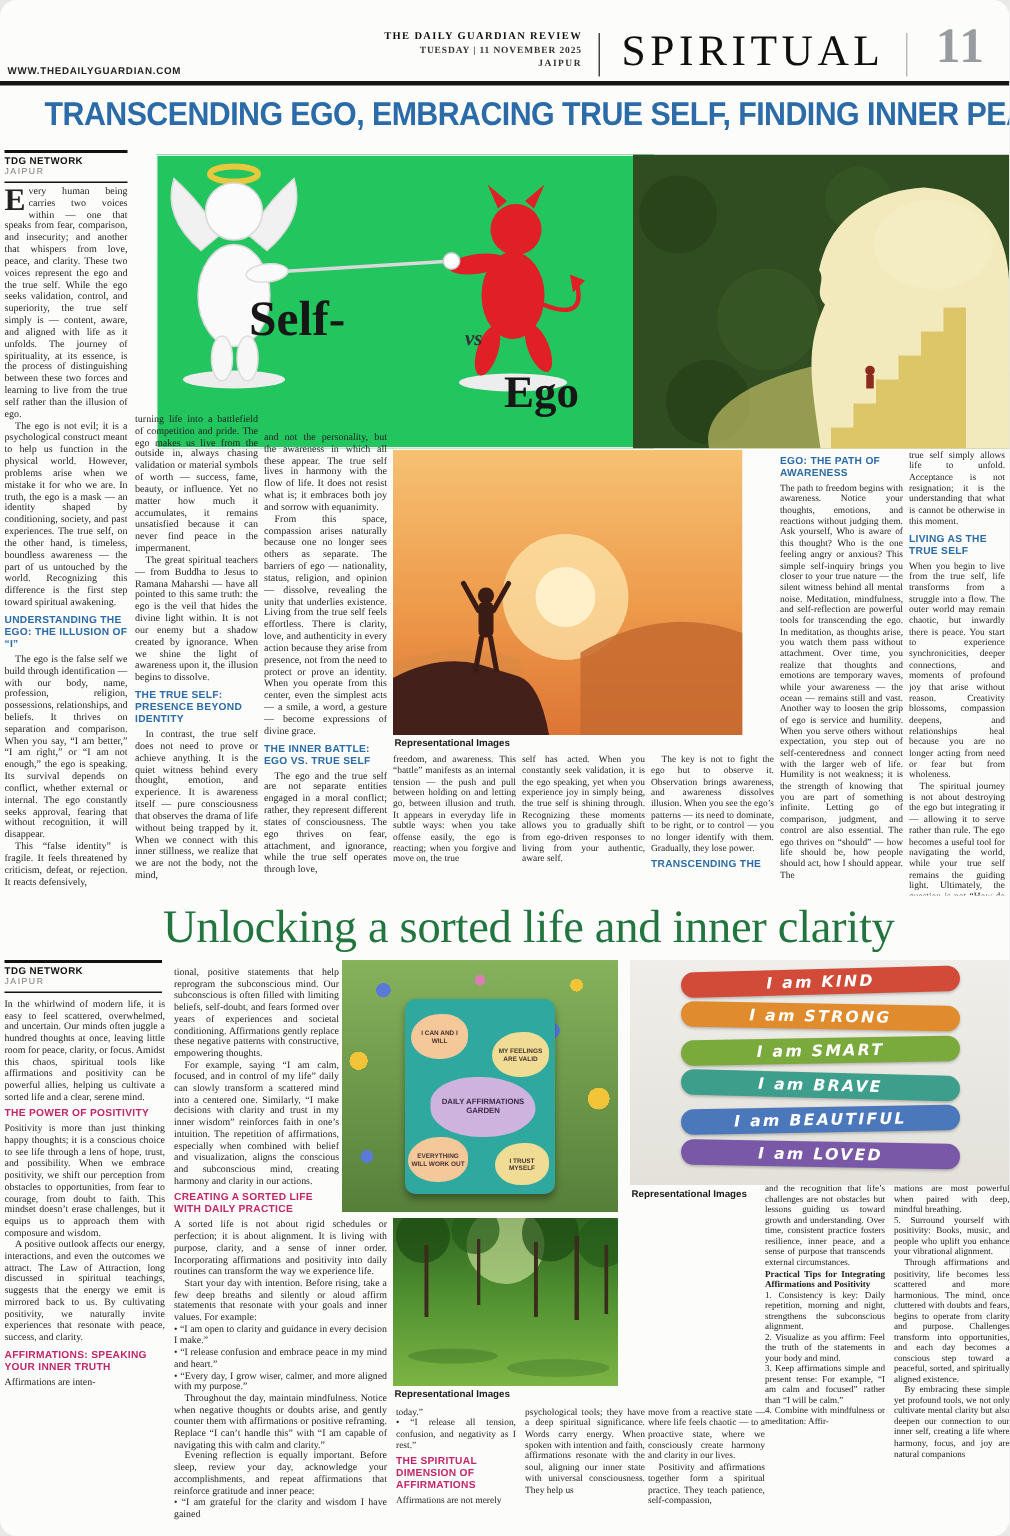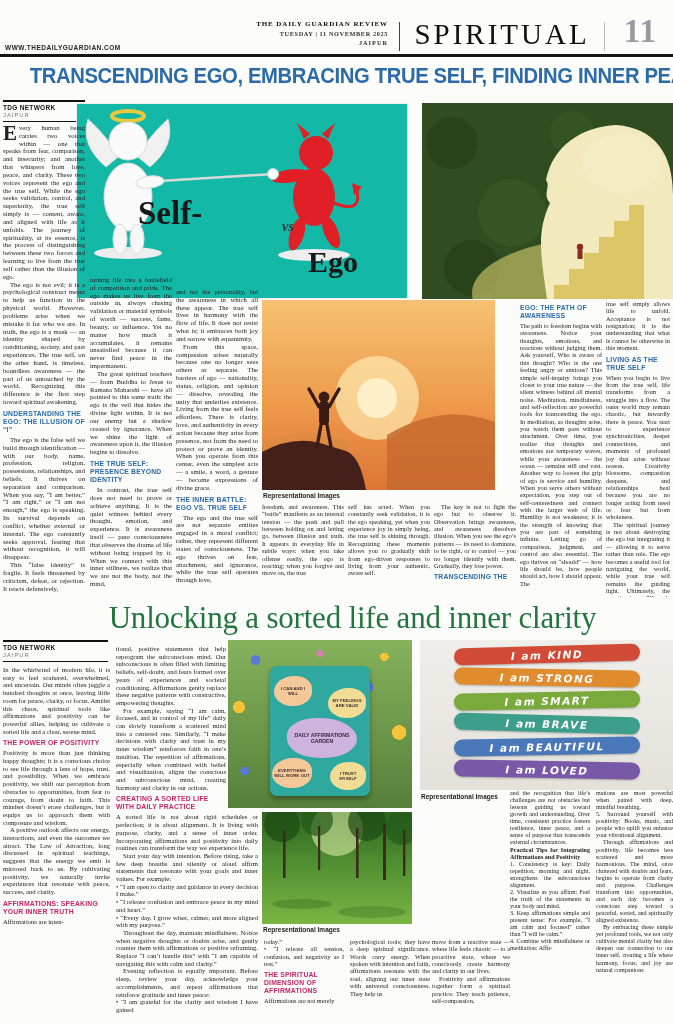--- a/index.html
+++ b/index.html
@@ -1,18 +1,18 @@
 <!DOCTYPE html>
 <html><head>
 <meta charset="utf-8">
 <title>Newspaper Page</title>
 <style>
   html,body { margin:0; padding:0; background:#e8e8e8; }
   .page { position:relative; width:673px; height:1024px; margin:0 auto; background:#fcfcfa;
-          font-family:"Liberation Serif", serif; color:#1e1e1e; overflow:hidden; }
+          font-family:"Liberation Serif", serif; color:#1e1e1e; overflow:hidden;border-radius:11px; }
 
   
   .mh-url { position:absolute; left:5px; top:44px; font:bold 6.5px "Liberation Sans", sans-serif; letter-spacing:.5px; color:#222; }
   .mh-block { position:absolute; right:285px; top:20px; text-align:right; }
   .mh-paper { font-size:7px; font-weight:bold; letter-spacing:.9px; color:#111; }
   .mh-date  { font-size:6.3px; font-weight:bold; letter-spacing:.6px; color:#333; margin-top:2px; }
   .mh-city  { font-size:6.3px; font-weight:bold; letter-spacing:1px; color:#333; margin-top:2px; }
   .mh-div1 { position:absolute; left:399px; top:22px; width:1px; height:29px; background:#444; }
   .mh-div2 { position:absolute; left:604px; top:22px; width:1px; height:29px; background:#bbb; }
   .mh-section { position:absolute; left:402px; top:18px; width:200px; text-align:center;
@@ -46,21 +46,21 @@
   .art1 .b-h { color:#2b6ba8; }
   .art2 .b-h { color:#c2266b; }
   .b-s { font-weight:bold; }
   .c2-spacer { float:right; width:32px; height:166px; }
 
   
   .caption { position:absolute; font:bold 6.5px "Liberation Sans", sans-serif; color:#1d1d1d; }
   .cap1 { left:263px; top:492px; } .cap2 { left:263px; top:926px; } .cap3 { left:421px; top:793px; }
 
   
-  .img-vs { position:absolute; left:76px; top:103px; width:332px; height:196px; background:#14b8a6;
+  .img-vs { position:absolute; left:104px; top:103px; width:332px; height:196px; background:#22c55e;
             box-shadow:inset 0 0 0 1px #f0f0f0; }
   .img-vs svg { position:absolute; left:0; top:0; }
   .vs-self   { position:absolute; left:62px;  top:92px;  font:bold 33px "Liberation Serif", serif; color:#171717; }
   .vs-esteem { position:absolute; left:92px;  top:128px; font:bold 33px "Liberation Serif", serif; color:#171717; }
   .vs-vs     { position:absolute; left:206px; top:116px; font:bold italic 14px "Liberation Serif", serif; color:#333; }
   .vs-ego    { position:absolute; left:232px; top:142px; font:bold 30px "Liberation Serif", serif; color:#171717; }
 
   
   .img-head { position:absolute; left:422px; top:103px; width:251px; height:196px; }
 

